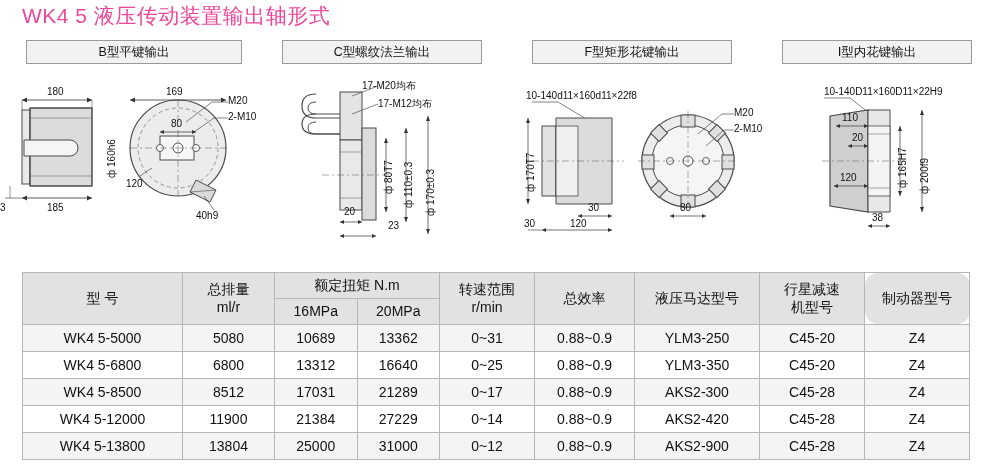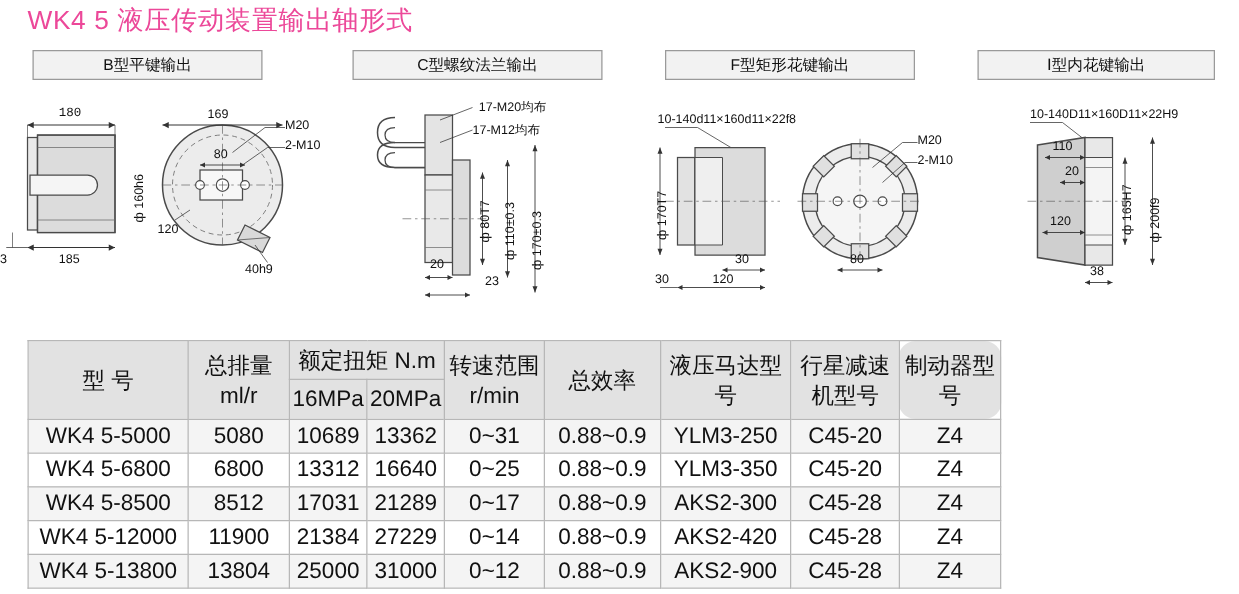--- a/index.html
+++ b/index.html
@@ -28,21 +28,21 @@
     position: absolute;
     height: 24px;
     border: 1px solid #9a9a9a;
     background: #f2f2f2;
     display: flex;
     align-items: center;
     justify-content: center;
     font-size: 12.5px;
     color: #111;
   }
-  .sec-head.h1 { left: 26px;  top: 40px; width: 184px; text-align: center; }
+  .sec-head.h1 { left: 26px;  top: 40px; width: 216px; text-align: center; }
   .sec-head.h2 { left: 282px; top: 40px; width: 200px; }
   .sec-head.h3 { left: 532px; top: 40px; width: 200px; }
   .sec-head.h4 { left: 782px; top: 40px; width: 190px; }
 
   
   .draw { position: absolute; }
   .dim-label {
     position: absolute;
     font-size: 10px;
     color: #111;
@@ -50,23 +50,23 @@
     font-family: "Liberation Sans", sans-serif;
   }
   .vert { transform-origin: left top; }
 
   svg { overflow: visible; }
 
   
   .tbl {
     position: absolute;
     left: 22px; top: 272px;
-    width: 779px;
+    width: 948px;
     border-collapse: collapse;
-    font-size: 18px;
+    font-size: 14px;
   }
   .tbl th, .tbl td {
     border: 1px solid #b7b7b7;
     text-align: center;
     color: #111;
   }
   .tbl thead th {
     background: #e2e2e2;
     font-weight: normal;
     padding: 3px 2px;
@@ -143,21 +143,21 @@
       <line x1="130" y1="30" x2="226" y2="30" stroke="#333" stroke-width="0.8"></line>
       <path d="M130,30 l5,-2.5 v5 z" fill="#333"></path>
       <path d="M226,30 l-5,-2.5 v5 z" fill="#333"></path>
 
       <line x1="160" y1="62" x2="196" y2="62" stroke="#333" stroke-width="0.7"></line>
       <path d="M160,62 l4,-2 v4 z" fill="#333"></path>
       <path d="M196,62 l-4,-2 v4 z" fill="#333"></path>
 
       <line x1="140" y1="106" x2="152" y2="98" stroke="#333" stroke-width="0.6"></line>
     </svg>
-    <div class="dim-label" style="left:47px;top:16px;font-family:Liberation Mono, monospace;">180</div>
+    <div class="dim-label" style="left:47px;top:16px;">180</div>
     <div class="dim-label" style="left:47px;top:132px;text-align:right;">185</div>
     <div class="dim-label" style="left:0px;top:132px;">3</div>
     <div class="dim-label" style="left:166px;top:16px;">169</div>
     <div class="dim-label" style="left:228px;top:25px;">M20</div>
     <div class="dim-label" style="left:228px;top:41px;">2-M10</div>
     <div class="dim-label" style="left:171px;top:48px;">80</div>
     <div class="dim-label vert" style="left:106px;top:108px;transform:rotate(-90deg);">ф 160h6</div>
     <div class="dim-label" style="left:126px;top:108px;">120</div>
     <div class="dim-label" style="left:196px;top:140px;">40h9</div>
   </div>
@@ -190,21 +190,21 @@
       <line x1="104" y1="68" x2="104" y2="142" stroke="#333" stroke-width="0.7"></line>
       <path d="M104,68 l-2,5 h4 z" fill="#333"></path>
       <path d="M104,142 l-2,-5 h4 z" fill="#333"></path>
       <line x1="124" y1="58" x2="124" y2="152" stroke="#333" stroke-width="0.7"></line>
       <path d="M124,58 l-2,5 h4 z" fill="#333"></path>
       <path d="M124,152 l-2,-5 h4 z" fill="#333"></path>
       <line x1="146" y1="46" x2="146" y2="164" stroke="#333" stroke-width="0.7"></line>
       <path d="M146,46 l-2,5 h4 z" fill="#333"></path>
       <path d="M146,164 l-2,-5 h4 z" fill="#333"></path>
     </svg>
-    <div class="dim-label" style="left:101px;top:9px;">17-M20均布</div>
+    <div class="dim-label" style="left:80px;top:9px;">17-M20均布</div>
     <div class="dim-label" style="left:96px;top:27px;">17-M12均布</div>
     <div class="dim-label vert" style="left:101px;top:124px;transform:rotate(-90deg);">ф 80Т7</div>
     <div class="dim-label vert" style="left:121px;top:138px;transform:rotate(-90deg);">ф 110±0.3</div>
     <div class="dim-label vert" style="left:143px;top:146px;transform:rotate(-90deg);">ф 170±0.3</div>
     <div class="dim-label" style="left:62px;top:136px;">20</div>
     <div class="dim-label" style="left:68px;top:150px;margin-left:38px;">23</div>
   </div>
 
   <div class="draw" style="left:512px;top:70px;width:260px;height:180px;">
     <svg width="260" height="180">

